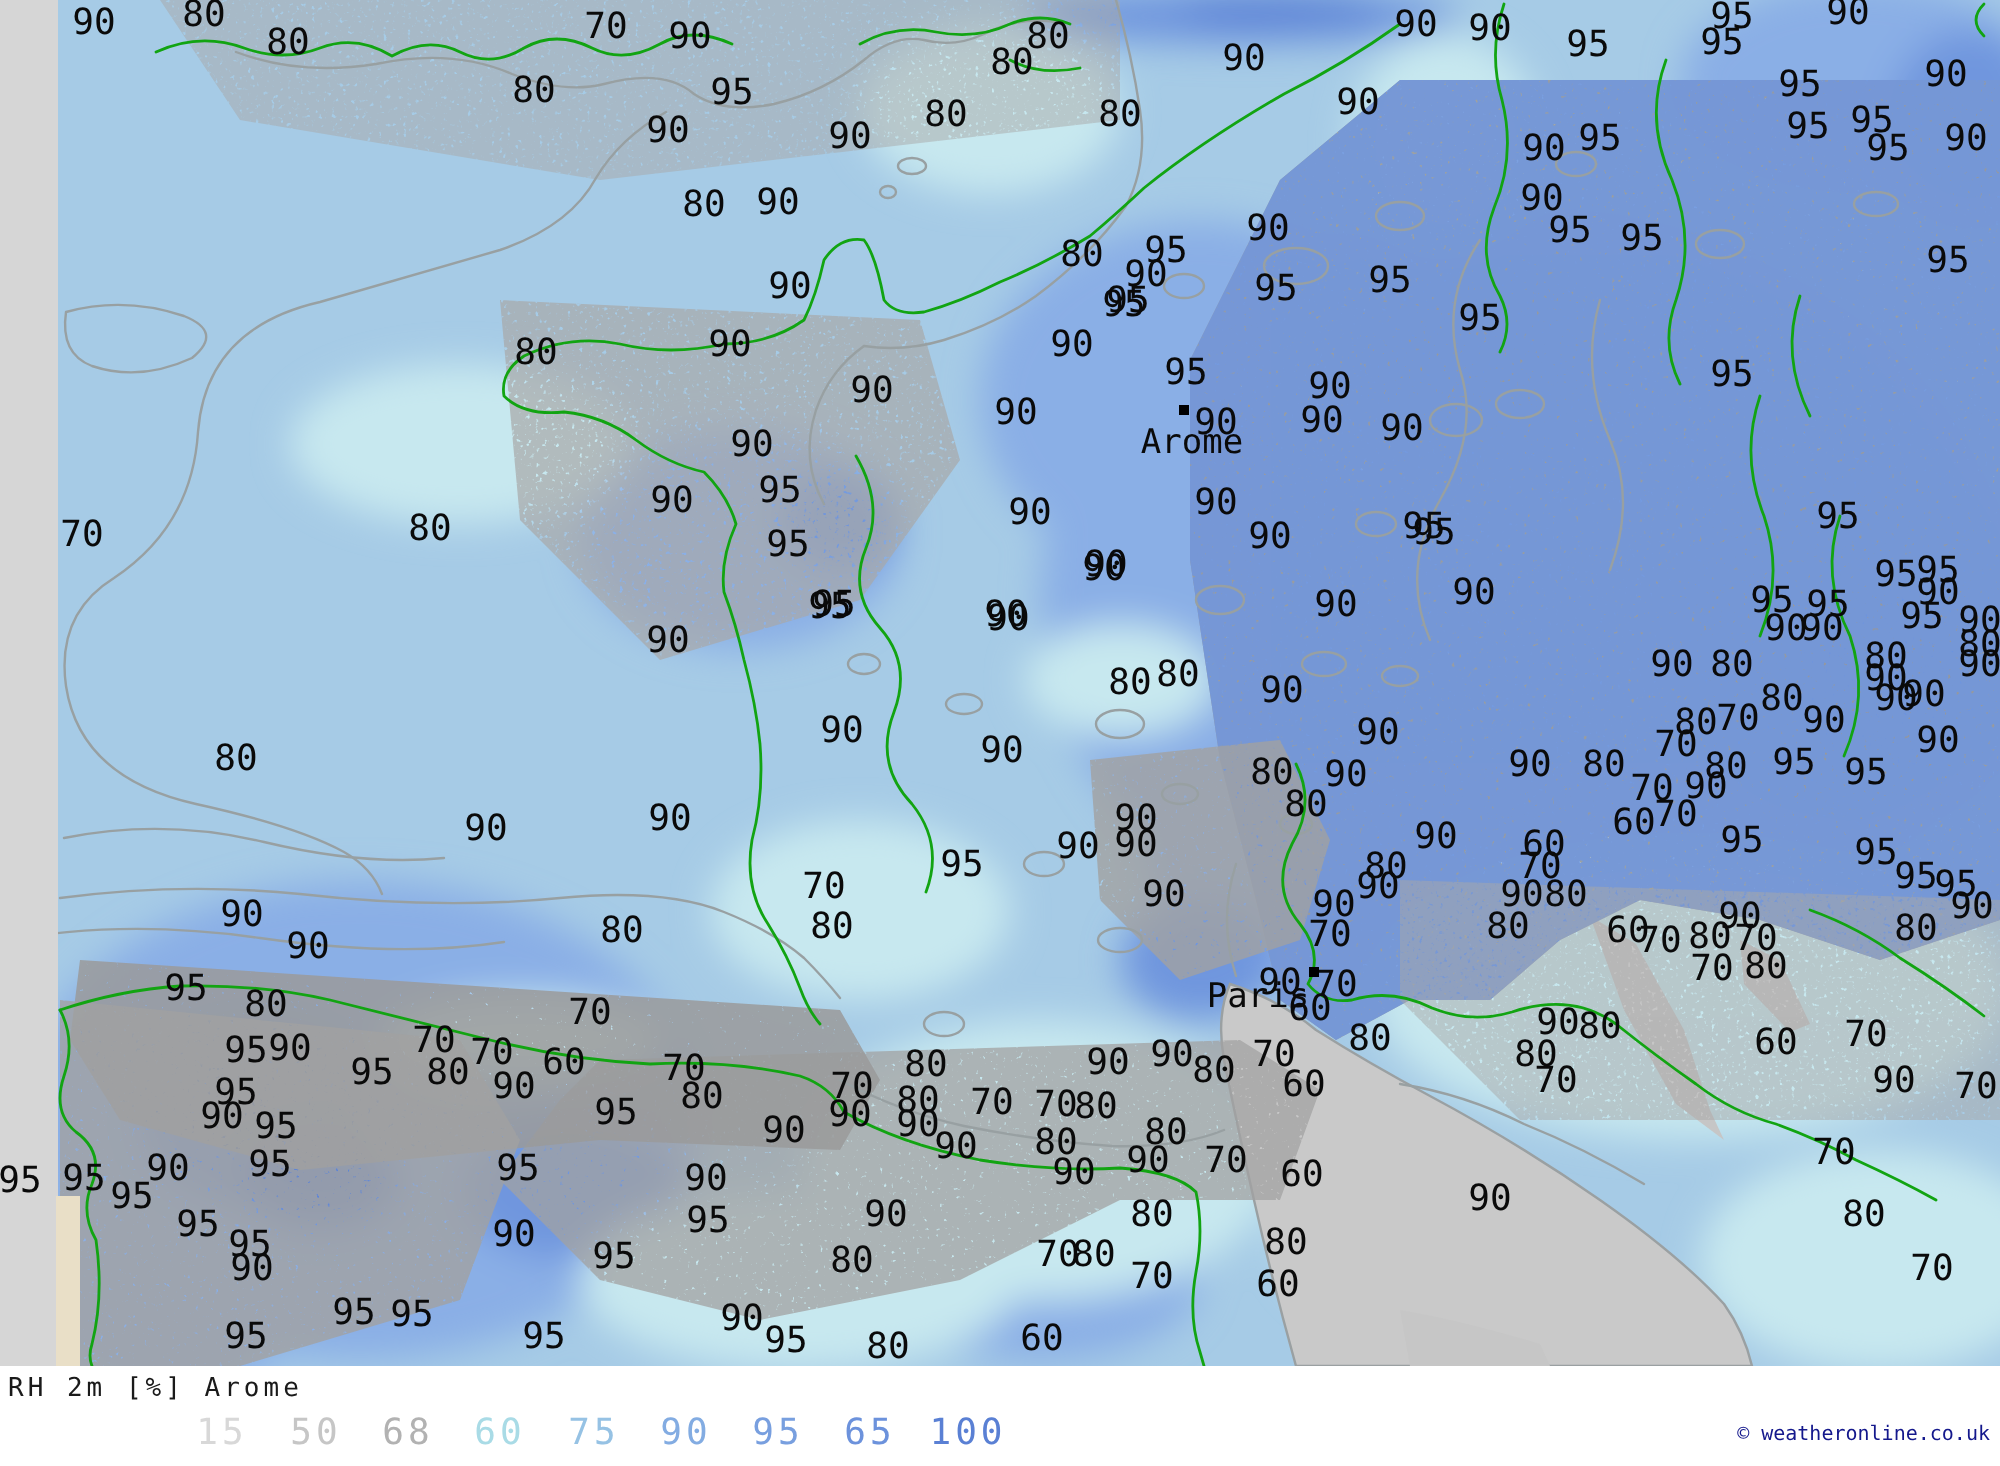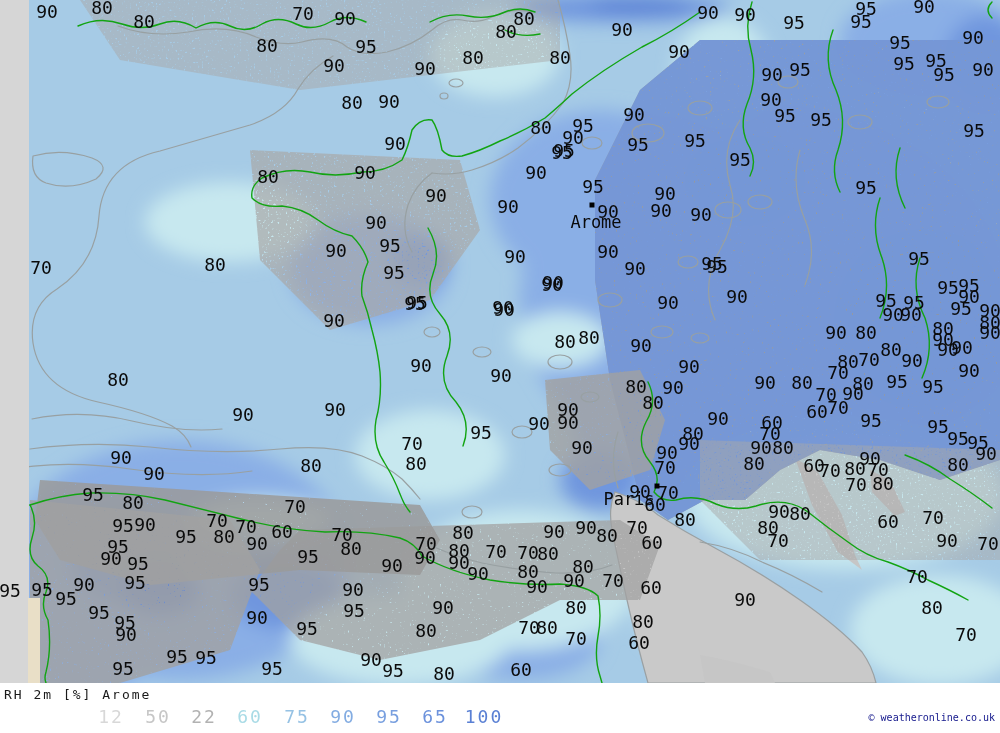--- a/index.html
+++ b/index.html
@@ -442,23 +442,23 @@
         <div class="city-dot" style="left: 592px; top: 205px;"></div>
         <div class="city-label" style="left: 596px; top: 222px;">Arome</div>
         <div class="city-dot" style="left: 657px; top: 486px;"></div>
         <div class="city-label" style="left: 629px; top: 499px;">Paris</div>
       </div>
   </div>
 
   <div class="footer">
     <div class="prod">RH 2m [%] Arome</div>
     <div class="legend" id="legendRow">
-        <span style="left: 111px; color: rgb(216, 216, 216);">12</span>
+        <span style="left: 111px; color: rgb(216, 216, 216);">15</span>
         <span style="left: 158px; color: rgb(198, 198, 198);">50</span>
-        <span style="left: 204px; color: rgb(178, 178, 178);">22</span>
+        <span style="left: 204px; color: rgb(178, 178, 178);">68</span>
         <span style="left: 250px; color: rgb(169, 219, 230);">60</span>
         <span style="left: 297px; color: rgb(150, 194, 228);">75</span>
         <span style="left: 343px; color: rgb(131, 172, 226);">90</span>
         <span style="left: 389px; color: rgb(120, 159, 223);">95</span>
         <span style="left: 435px; color: rgb(108, 146, 220);">65</span>
         <span style="left: 484px; color: rgb(90, 128, 212);">100</span>
       </div>
     <div class="copy">© weatheronline.co.uk</div>
   </div>
 

